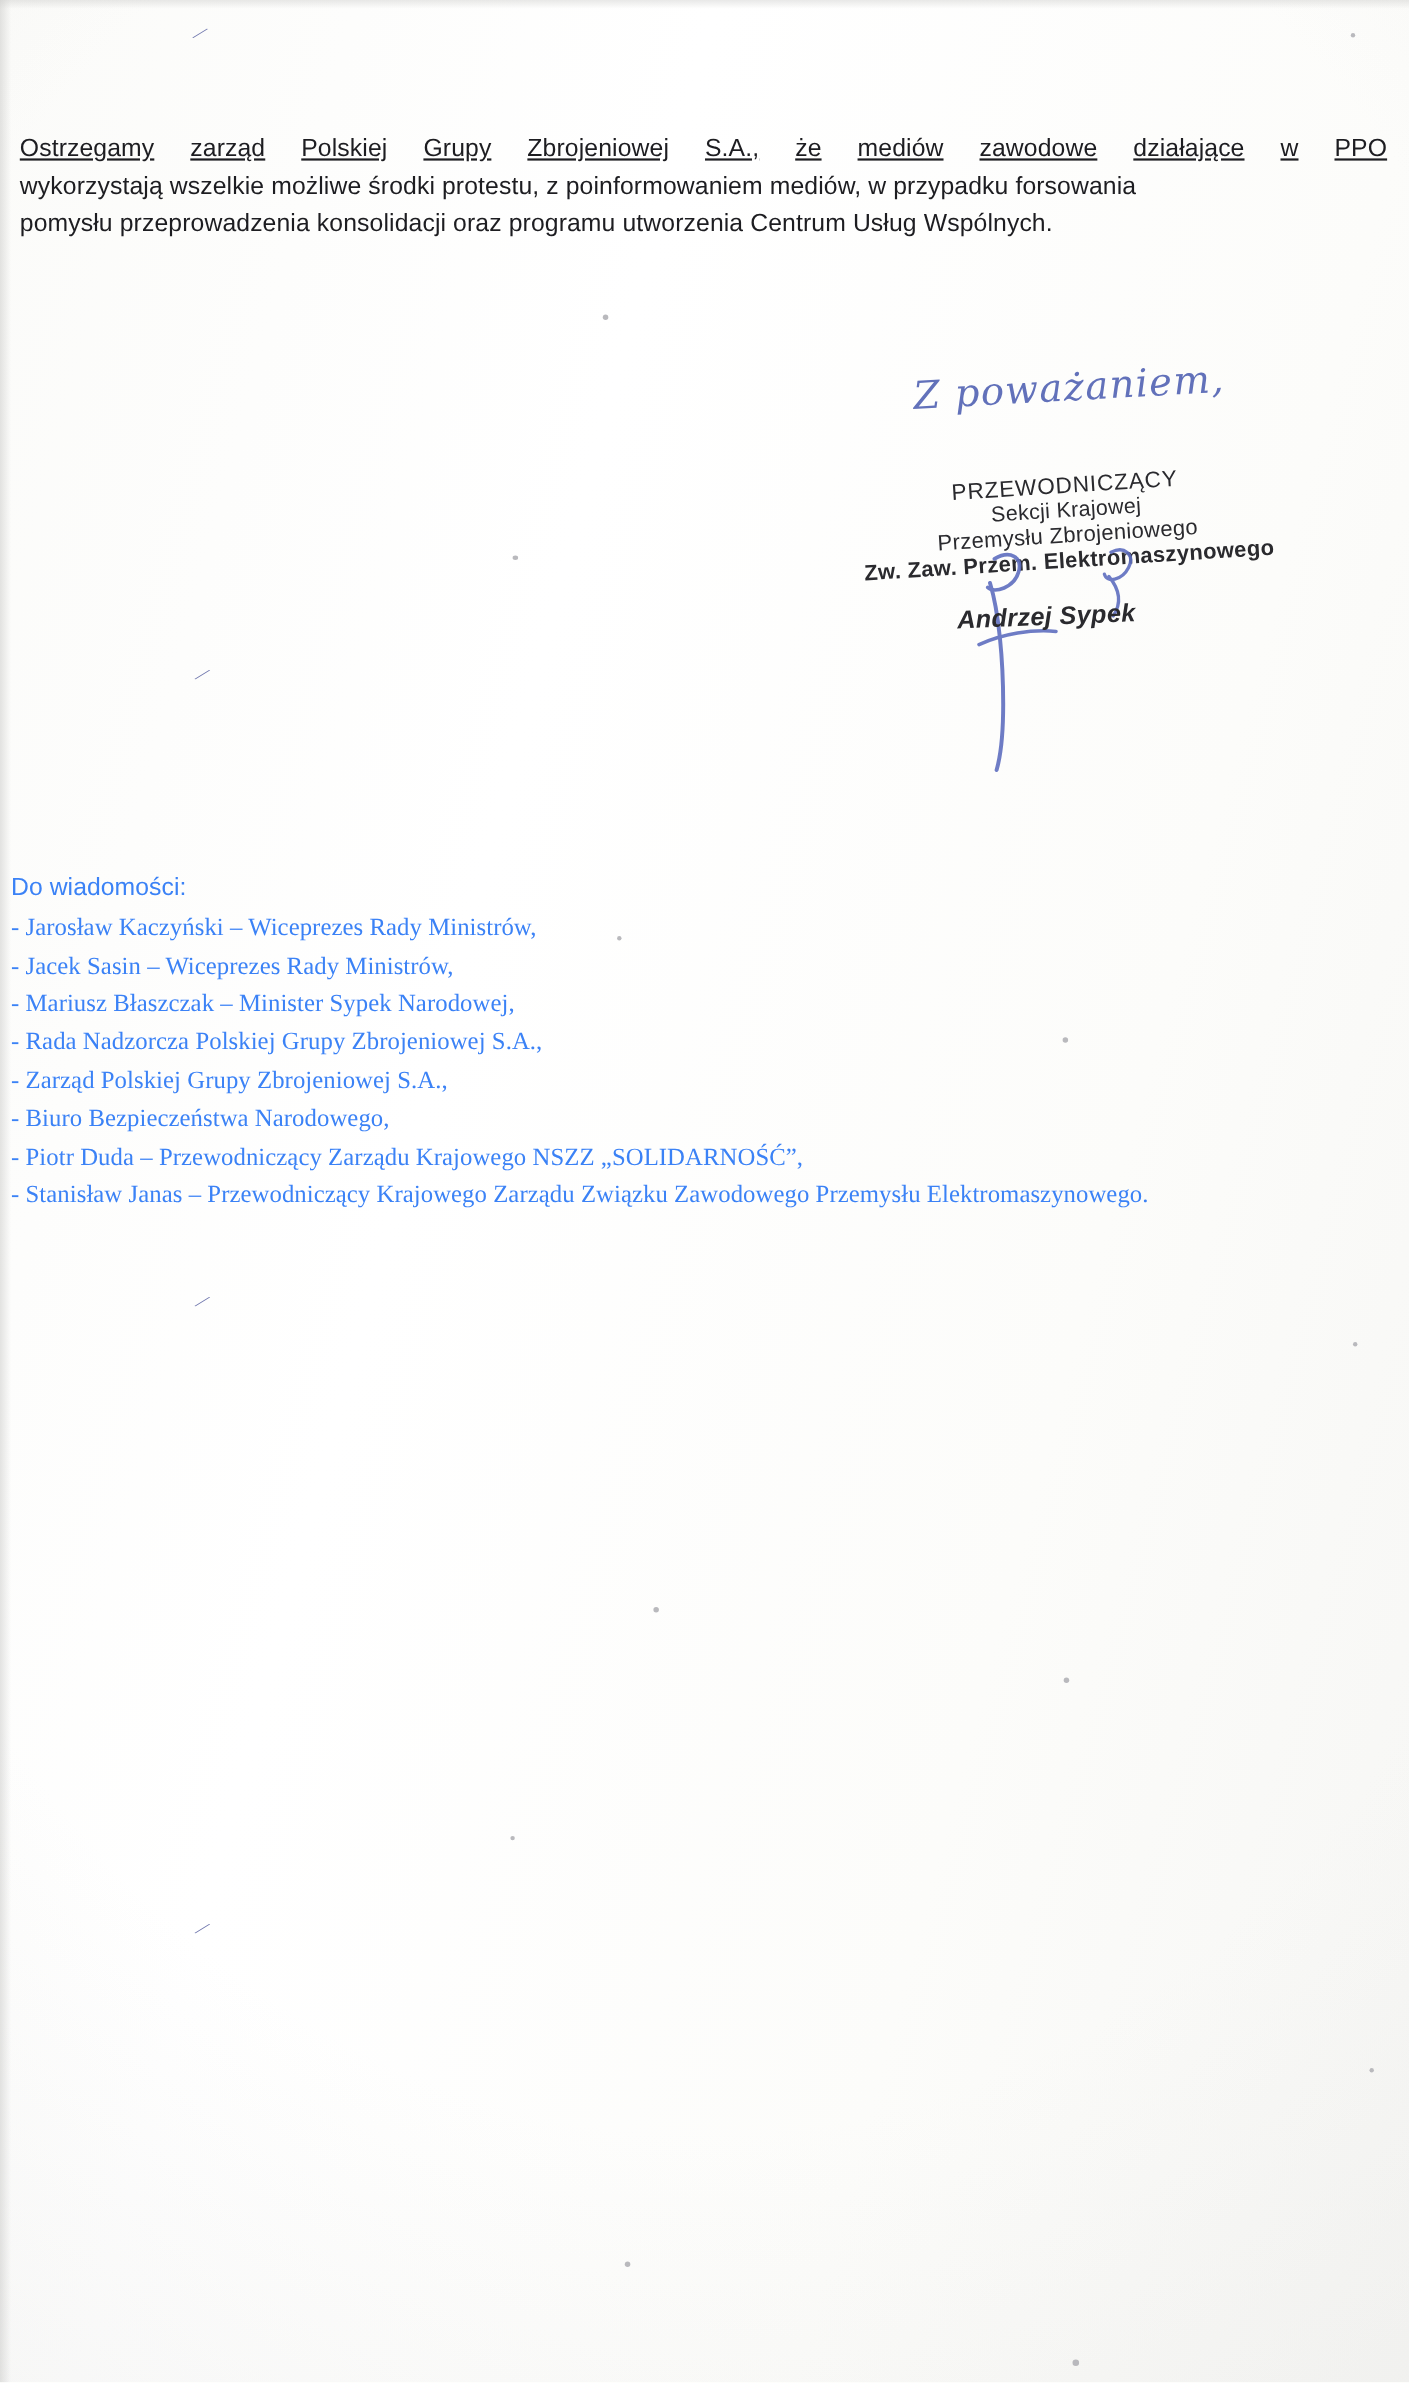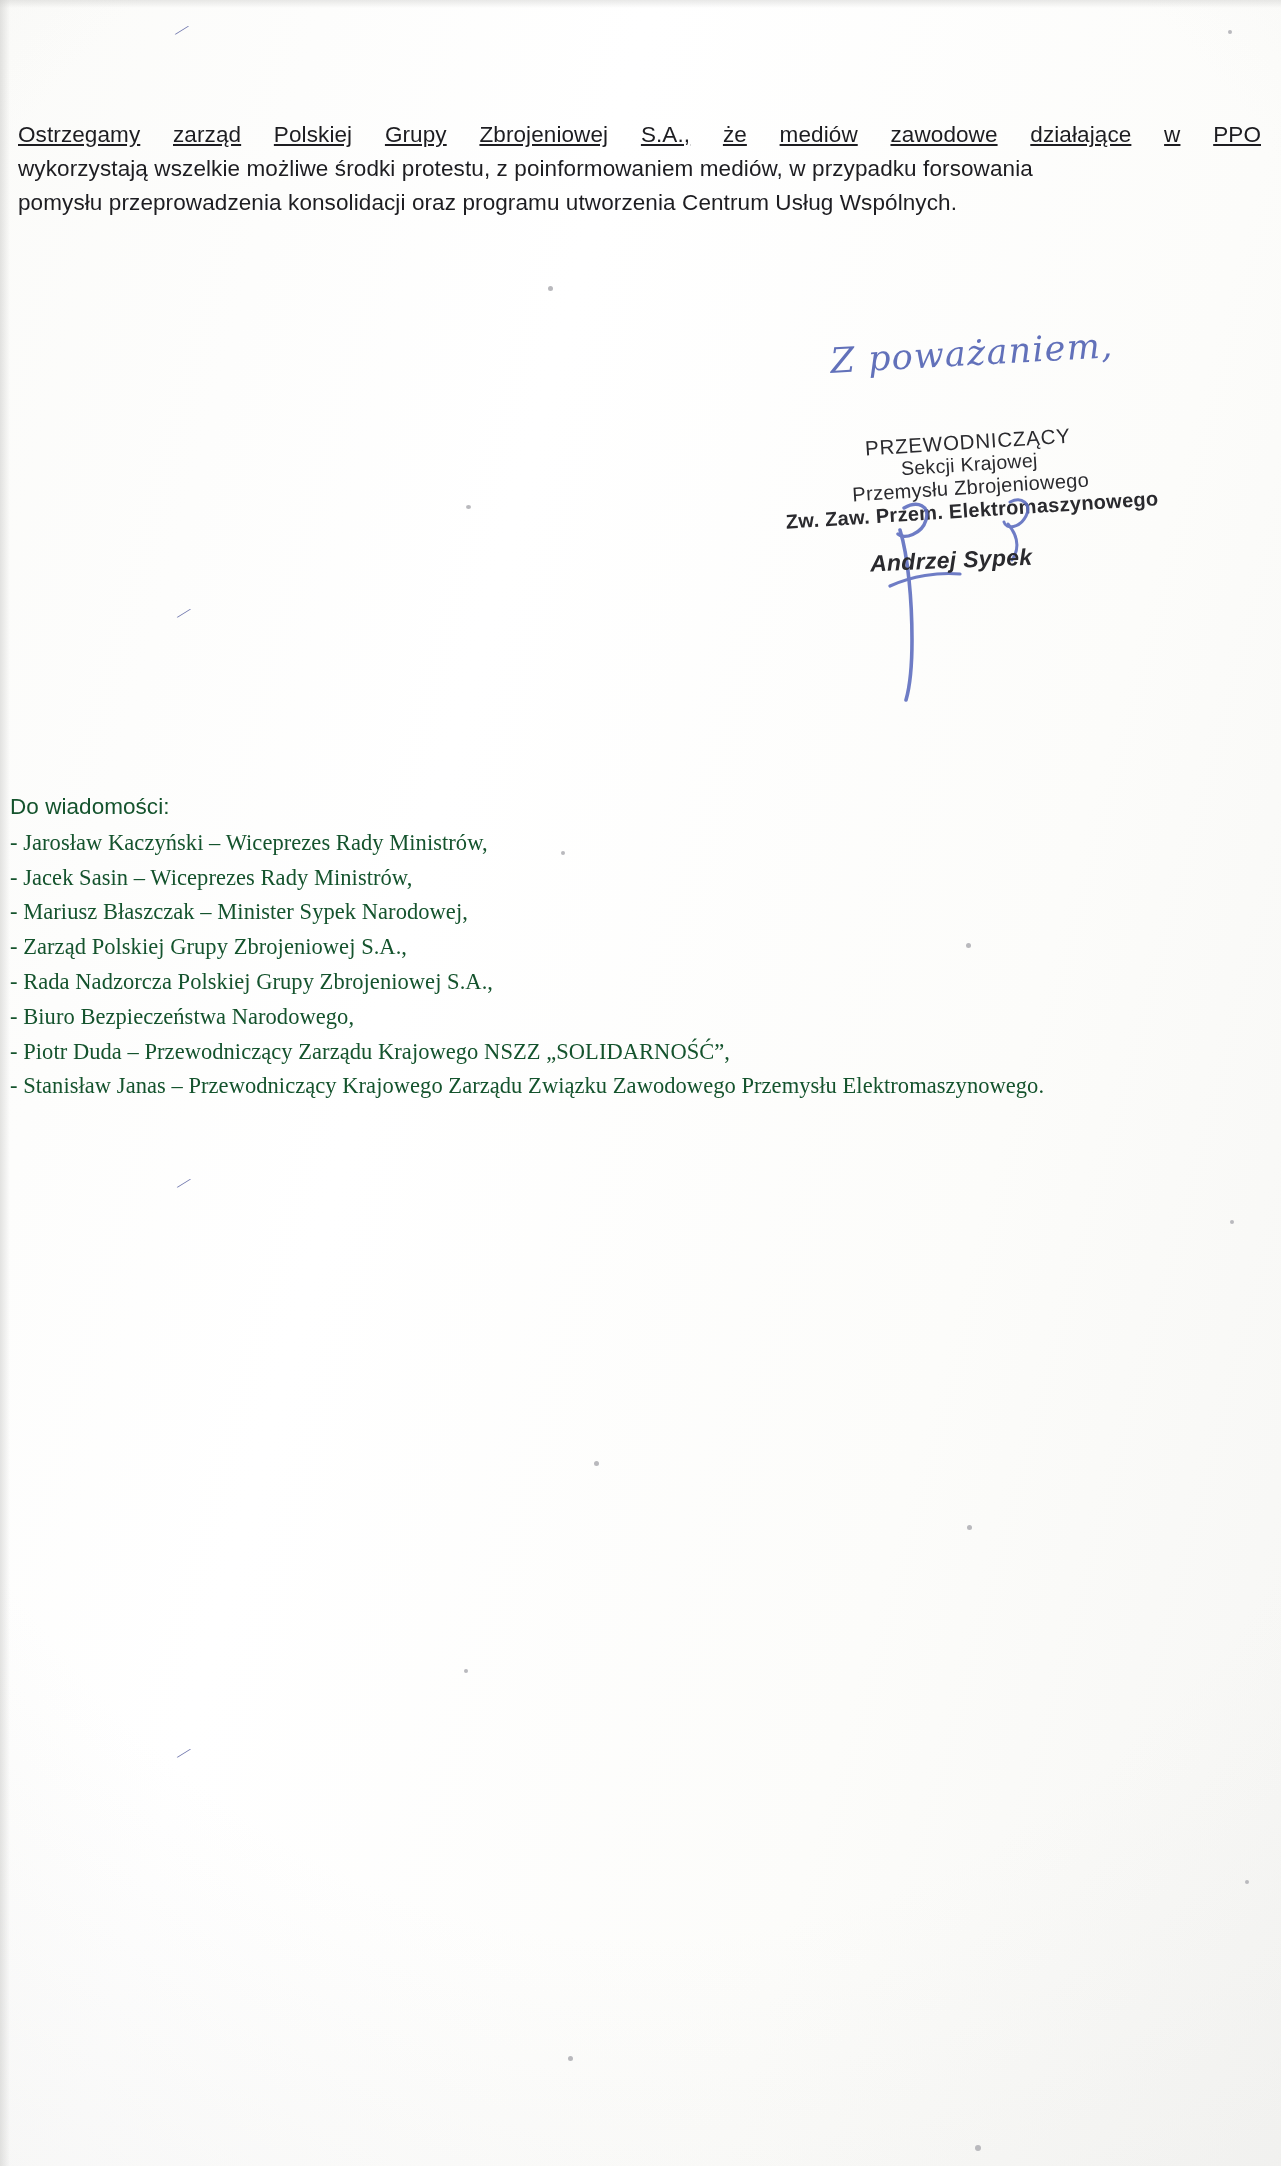--- a/index.html
+++ b/index.html
@@ -127,21 +127,21 @@
   }
 
   
   .cc {
     position: absolute;
     left: 10px;
     top: 790px;
     width: 1250px;
     font-size: 22.5px;
     line-height: 34.8px;
-    color: #14532d;
+    color: #3b82f6;
     letter-spacing: 0.05px;
   }
   .cc-title { margin-bottom: 1px; }
   .cc-item { white-space: nowrap; font-family: Liberation Serif, serif; }
 
   
   .speck {
     position: absolute;
     background: #b9b9bd;
     border-radius: 50%;
@@ -222,20 +222,20 @@
     </g>
   </svg>
 
   <div class="signer-name">Andrzej Sypek</div>
 
   <div class="cc">
     <div class="cc-title">Do wiadomości:</div>
     <div class="cc-item">- Jarosław Kaczyński – Wiceprezes Rady Ministrów,</div>
     <div class="cc-item">- Jacek Sasin – Wiceprezes Rady Ministrów,</div>
     <div class="cc-item">- Mariusz Błaszczak – Minister Sypek Narodowej,</div>
+    <div class="cc-item">- Rada Nadzorcza Polskiej Grupy Zbrojeniowej S.A.,</div>
     <div class="cc-item">- Zarząd Polskiej Grupy Zbrojeniowej S.A.,</div>
-    <div class="cc-item">- Rada Nadzorcza Polskiej Grupy Zbrojeniowej S.A.,</div>
     <div class="cc-item">- Biuro Bezpieczeństwa Narodowego,</div>
     <div class="cc-item">- Piotr Duda – Przewodniczący Zarządu Krajowego NSZZ „SOLIDARNOŚĆ”,</div>
     <div class="cc-item">- Stanisław Janas – Przewodniczący Krajowego Zarządu Związku Zawodowego Przemysłu Elektromaszynowego.</div>
   </div>
 
 </div>
 
 </body></html>

